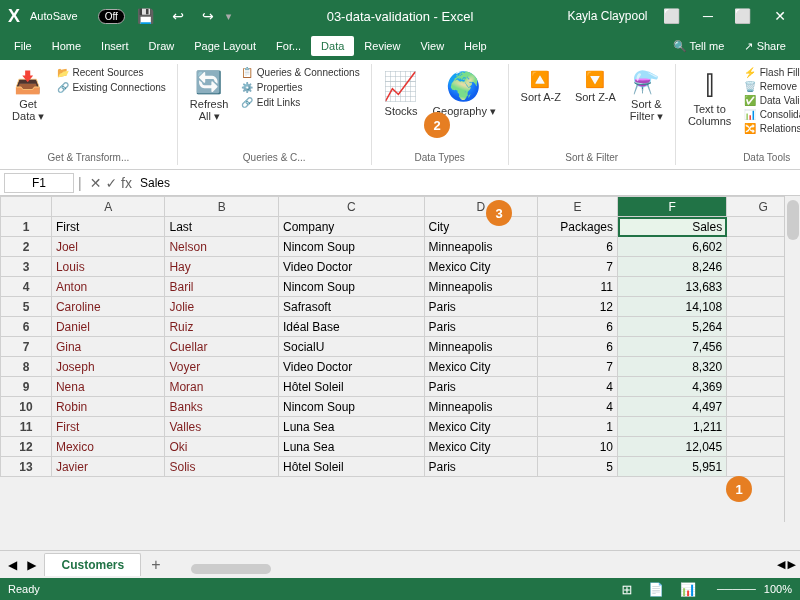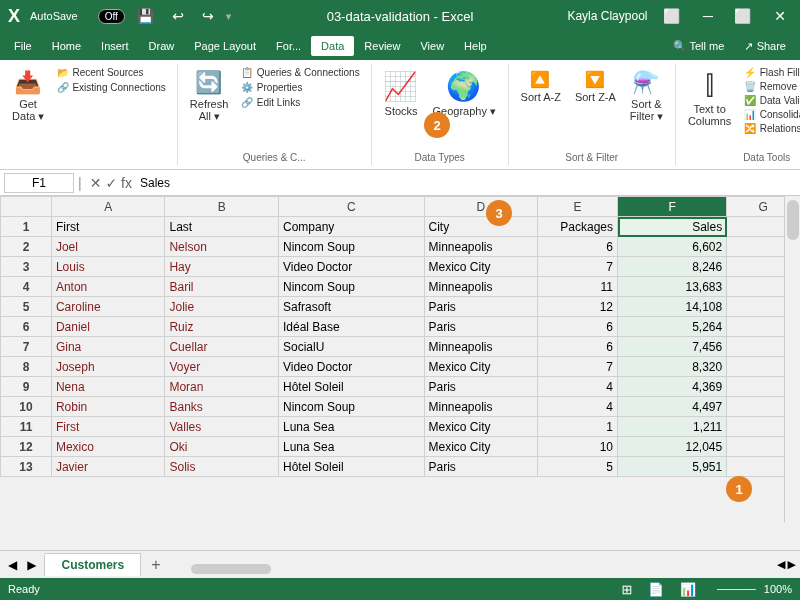--- a/index.html
+++ b/index.html
@@ -277,20 +277,21 @@
         <button class="ribbon-btn">
           <span class="icon">📥</span>
           <span>Get</span>
           <span>Data ▾</span>
         </button>
         <div style="display:flex;flex-direction:column;justify-content:center;gap:2px;">
           <button class="small-btn"><span>📂</span>Recent Sources</button>
           <button class="small-btn"><span>🔗</span>Existing Connections</button>
         </div>
       </div>
+      <div class="ribbon-group-label">Get &amp; Transform...</div>
     </div>
 
     <div class="ribbon-group">
       <div class="ribbon-buttons">
         <button class="ribbon-btn">
           <span class="icon">🔄</span>
           <span>Refresh</span>
           <span>All ▾</span>
         </button>
         <div style="display:flex;flex-direction:column;justify-content:center;gap:2px;">

